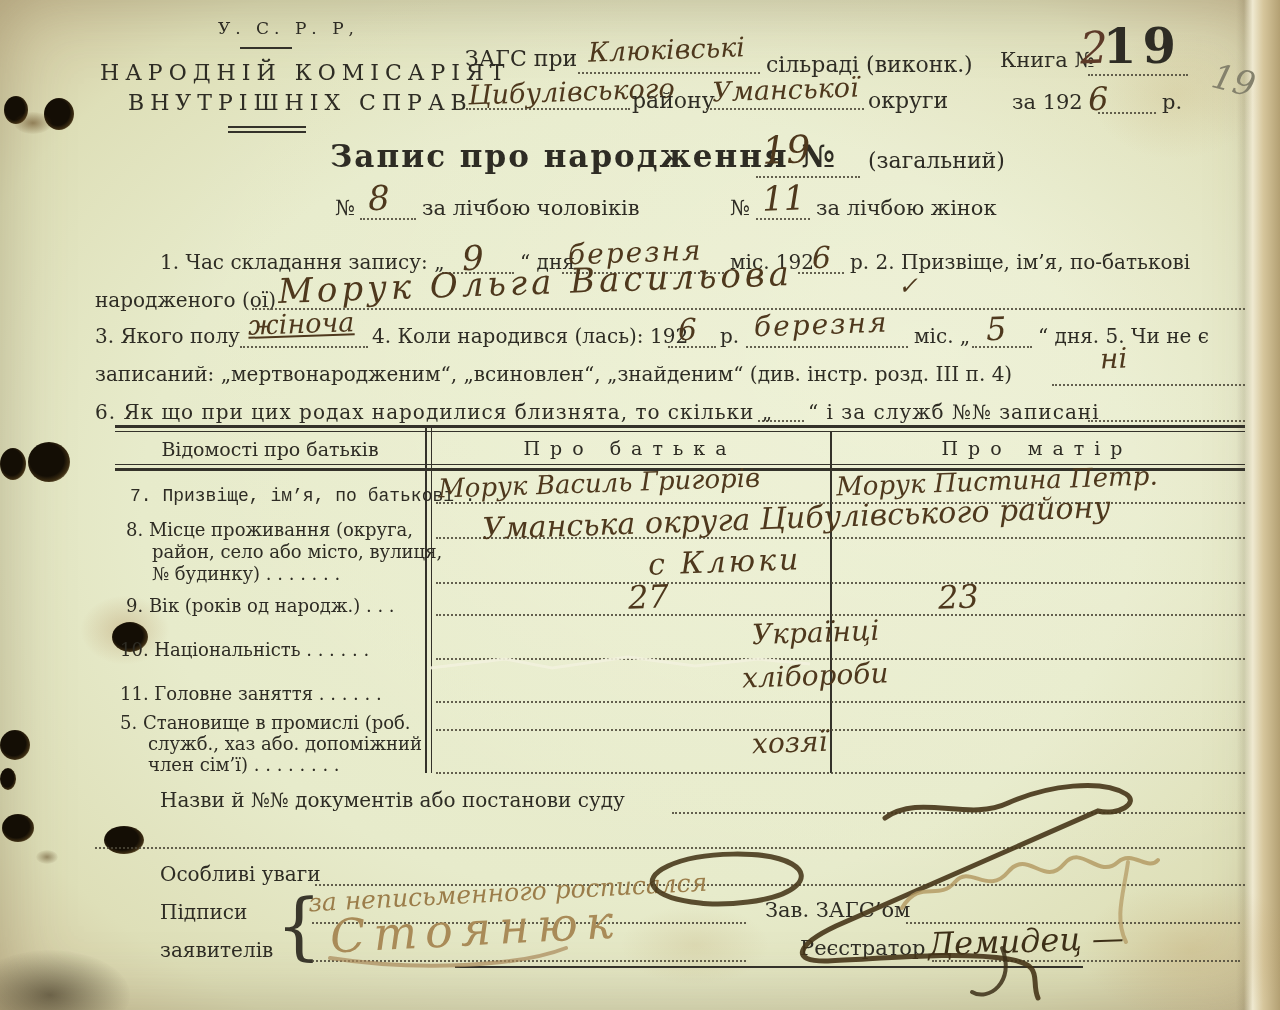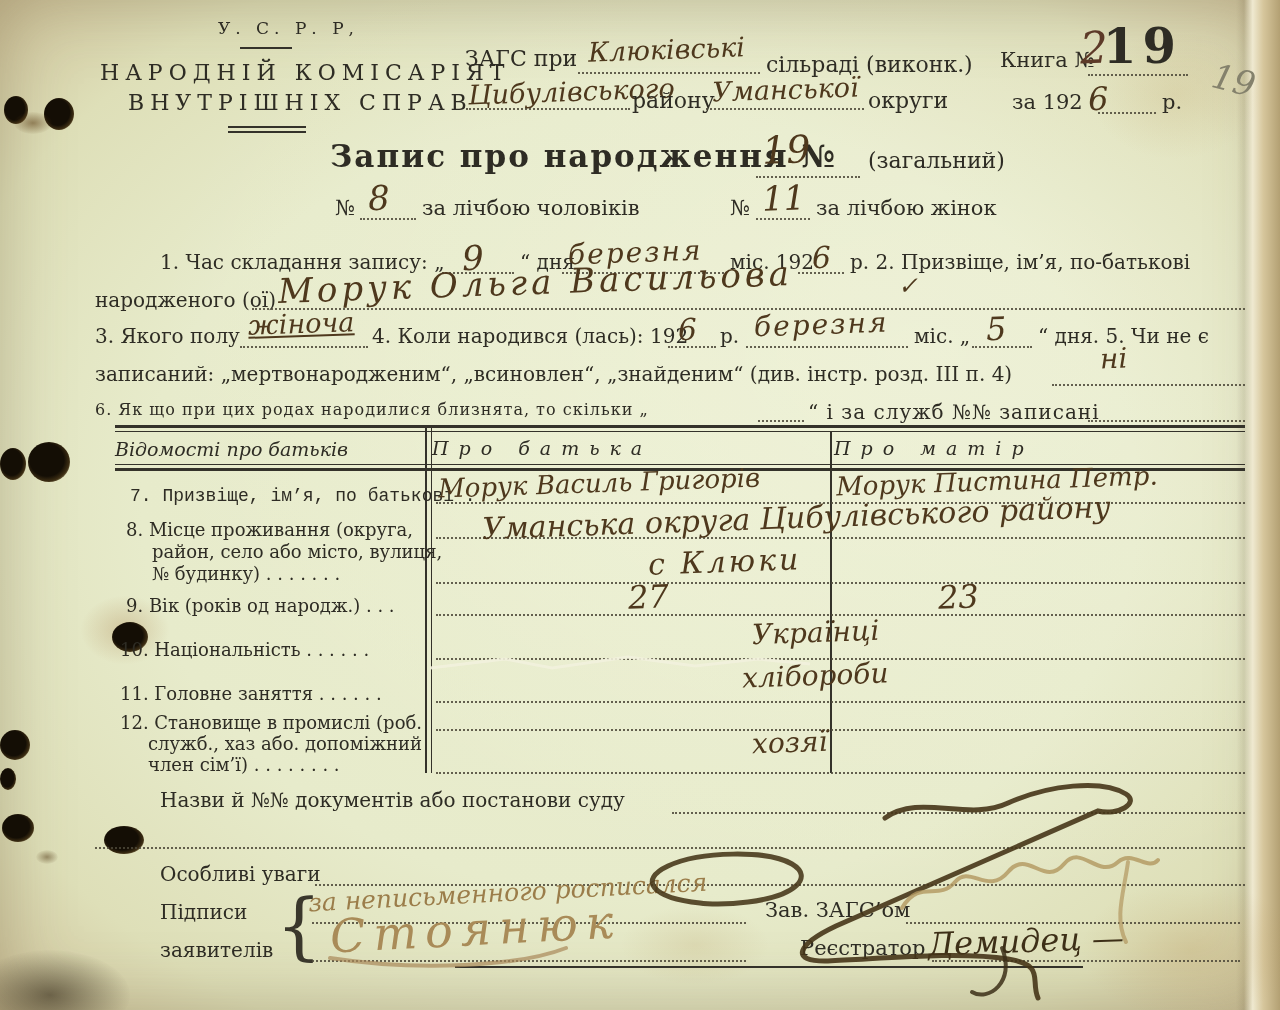--- a/index.html
+++ b/index.html
@@ -17,21 +17,21 @@
   .dot{position:absolute;height:0;border-bottom:2px dotted #4c4738;opacity:.85;}
   .hl{position:absolute;background:#34322a;}
   .vl{position:absolute;background:#34322a;}
   .hole{position:absolute;border-radius:50%;
     background:radial-gradient(ellipse at 45% 45%, #140e05 52%, #3c2d13 68%, rgba(130,105,60,.45) 84%, rgba(0,0,0,0) 100%);}
   .smudge{position:absolute;border-radius:50%;}
   .stain{position:absolute;border-radius:50%;pointer-events:none;}
   svg.overlay{position:absolute;left:0;top:0;pointer-events:none;}
   .edge{position:absolute;top:0;right:0;width:44px;height:1010px;
     background:linear-gradient(90deg, rgba(0,0,0,0) 0%, rgba(60,45,20,.10) 18%, #efe9d0 38%, #d6c69c 62%, #b3a073 100%);}
-  .ctr{text-align:left;font-style:italic;}
+  .ctr{text-align:center;}
 </style>
 </head>
 <body>
 
 <div id="page">
 
   <div class="edge"></div>
   <div class="stain" style="left:1090px;top:30px;width:170px;height:130px;background:radial-gradient(ellipse,rgba(190,160,100,.20),rgba(0,0,0,0) 70%);"></div>
   <div class="stain" style="left:1080px;top:880px;width:220px;height:140px;background:radial-gradient(ellipse,rgba(185,152,92,.26),rgba(0,0,0,0) 70%);"></div>
   <div class="stain" style="left:620px;top:905px;width:150px;height:80px;background:radial-gradient(ellipse,rgba(180,150,90,.18),rgba(0,0,0,0) 70%);"></div>
@@ -119,21 +119,21 @@
   <div class="dot" style="left:746px;top:346px;width:162px;"></div>
   <div class="pt" style="left:914px;top:324px;font-size:20px;">міс. „</div>
   <div class="hw" style="left:986px;top:310px;font-size:32px;">5</div>
   <div class="dot" style="left:972px;top:346px;width:60px;"></div>
   <div class="pt" style="left:1038px;top:324px;font-size:20px;">“ дня. 5. Чи не є</div>
 
   <div class="pt" style="left:95px;top:362px;font-size:20px;">записаний: „мертвонародженим“, „всиновлен“, „знайденим“ (див. інстр. розд. III п. 4)</div>
   <div class="hw" style="left:1100px;top:342px;font-size:28px;">ні</div>
   <div class="dot" style="left:1052px;top:384px;width:193px;"></div>
 
-  <div class="pt" style="left:95px;top:400px;font-size:16px;letter-spacing:1px;">6. Як що при цих родах народилися близнята, то скільки „</div>
+  <div class="pt" style="left:95px;top:400px;font-size:20px;letter-spacing:1px;">6. Як що при цих родах народилися близнята, то скільки „</div>
   <div class="dot" style="left:758px;top:420px;width:46px;"></div>
   <div class="pt" style="left:808px;top:400px;font-size:20px;letter-spacing:1px;">“ і за служб №№ записані</div>
   <div class="dot" style="left:1088px;top:420px;width:157px;"></div>
 
   <div class="hl" style="left:115px;top:425px;width:1130px;height:3px;"></div>
   <div class="hl" style="left:115px;top:431px;width:1130px;height:1px;"></div>
   <div class="pt ctr" style="left:115px;top:438px;width:310px;font-size:19px;">Відомості про батьків</div>
   <div class="pt ctr" style="left:834px;top:437px;width:406px;font-size:19px;letter-spacing:10px;">Про матір</div>
   <div class="pt ctr" style="left:432px;top:437px;width:396px;font-size:19px;letter-spacing:10px;">Про батька</div>
   <div class="hl" style="left:115px;top:464px;width:1130px;height:1px;"></div>
@@ -151,21 +151,21 @@
   <div class="dot" style="left:436px;top:729px;width:809px;"></div>
   <div class="dot" style="left:436px;top:772px;width:809px;"></div>
 
   <div class="pt" style="left:130px;top:486px;font-size:18px;font-family:Liberation Mono, monospace;">7. Призвіще, ім’я, по батькові .</div>
   <div class="pt" style="left:126px;top:519px;font-size:18px;">8. Місце проживання (округа,</div>
   <div class="pt" style="left:152px;top:541px;font-size:18px;">район, село або місто, вулиця,</div>
   <div class="pt" style="left:152px;top:563px;font-size:18px;">№ будинку) . . . . . . .</div>
   <div class="pt" style="left:126px;top:595px;font-size:18px;">9. Вік (років од народж.) . . .</div>
   <div class="pt" style="left:120px;top:639px;font-size:18px;">10. Національність . . . . . .</div>
   <div class="pt" style="left:120px;top:683px;font-size:18px;">11. Головне заняття . . . . . .</div>
-  <div class="pt" style="left:120px;top:712px;font-size:18px;">12. Становище в промислі (роб.</div>
+  <div class="pt" style="left:120px;top:712px;font-size:18px;">5. Становище в промислі (роб.</div>
   <div class="pt" style="left:148px;top:733px;font-size:18px;">служб., хаз або. допоміжний</div>
   <div class="pt" style="left:148px;top:754px;font-size:18px;">член сім’ї) . . . . . . . .</div>
 
   <div class="hw" style="left:438px;top:468px;font-size:26px;">Морук Василь Григорів</div>
   <div class="hw" style="left:836px;top:466px;font-size:26px;">Морук Пистина Петр.</div>
   <div class="hw" style="left:482px;top:500px;font-size:30px;">Уманська округа Цибулівського району</div>
   <div class="hw" style="left:648px;top:544px;font-size:30px;letter-spacing:3px;">с Клюки</div>
   <div class="hw" style="left:628px;top:578px;font-size:32px;">27</div>
   <div class="hw" style="left:938px;top:578px;font-size:32px;">23</div>
   <div class="hw" style="left:752px;top:616px;font-size:28px;">Українці</div>

